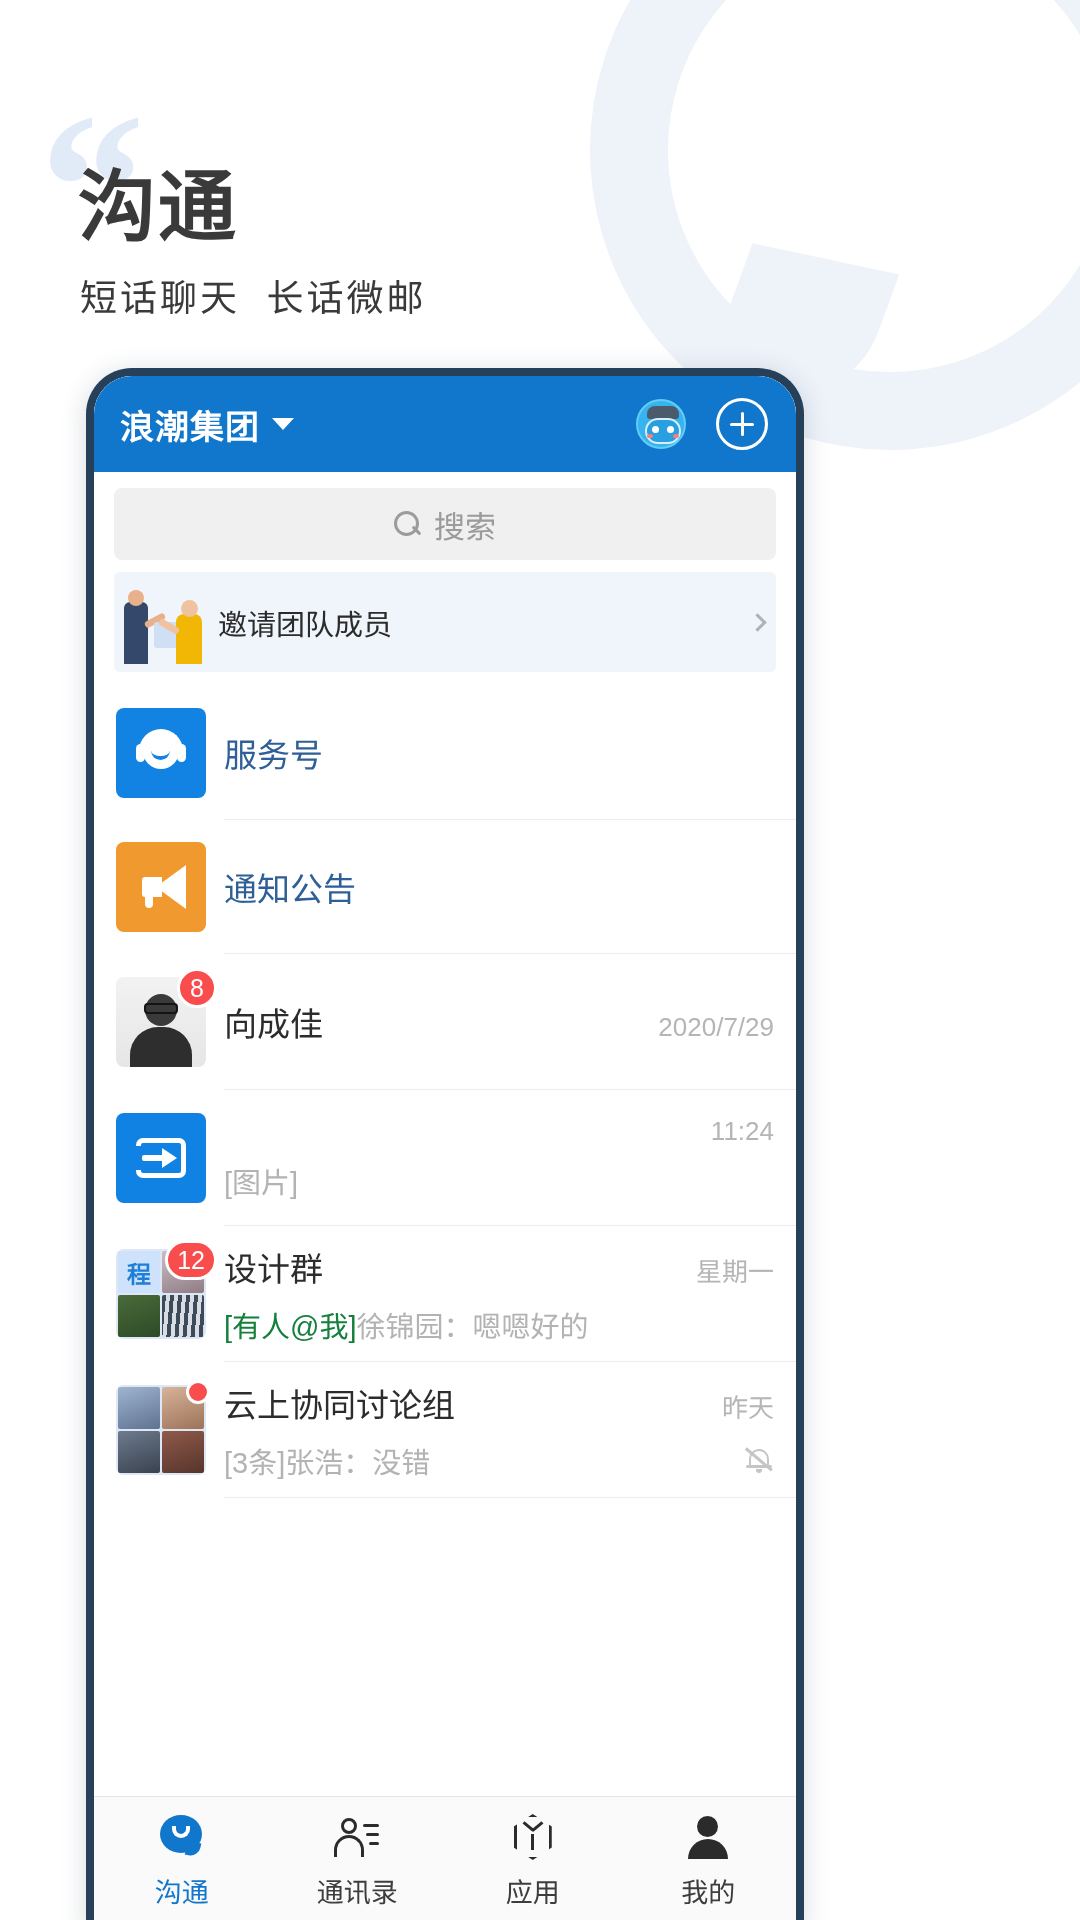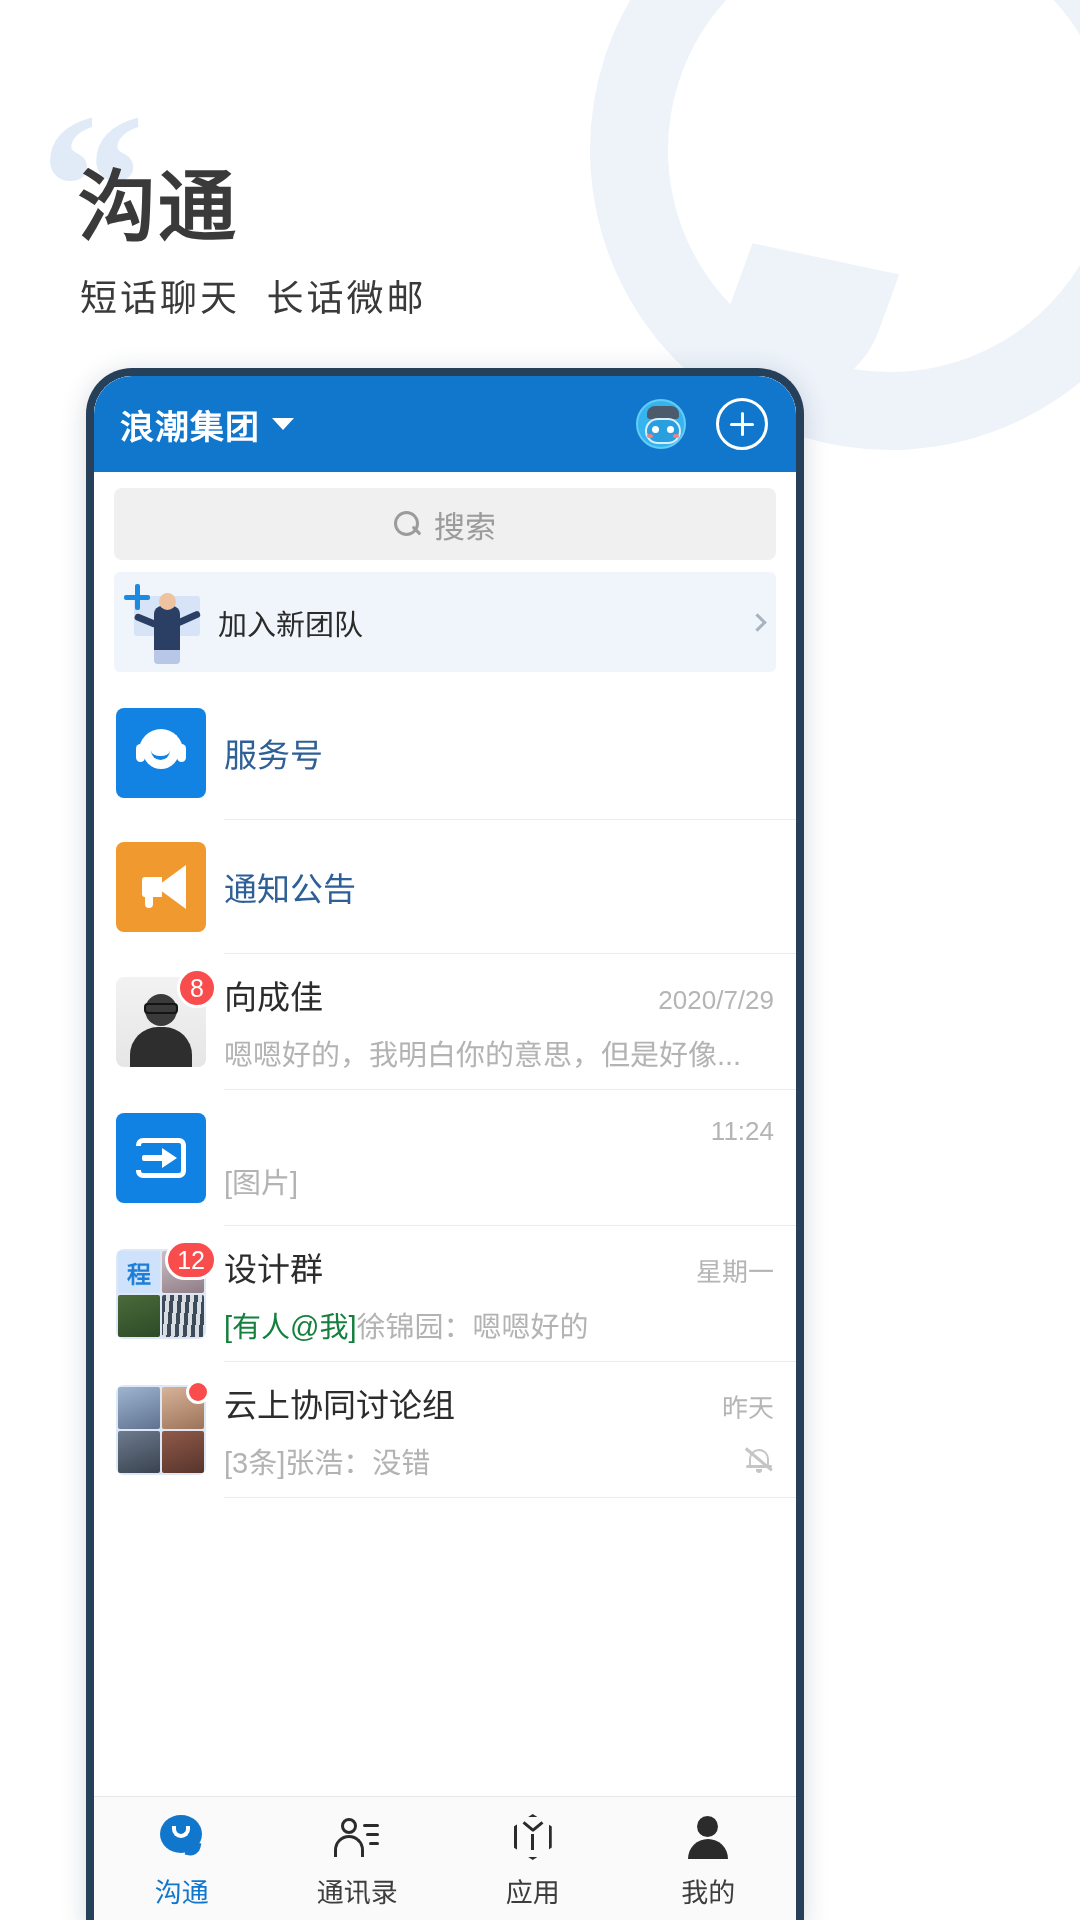--- a/index.html
+++ b/index.html
@@ -389,29 +389,30 @@
       <div class="search-wrap">
         <div class="search-box">
           <span class="mag"></span>
           <span class="search-text">搜索</span>
         </div>
       </div>
 
       <div class="promo-row">
         <div class="promo">
           <span class="promo-art">
-            <i class="p2-panel"></i>
-              <i class="p2-plus"></i>
-            <i class="p2-legs"></i>
-              <i class="p2-body"></i>
-              <i class="p2-head"></i>
-            <i class="p2-armL"></i>
-              <i class="p2-armR"></i>
+            <i class="p1-personA"></i>
+              <i class="p1-headA"></i>
+              <i class="p1-armA"></i>
+            <i class="p1-card"></i>
+            <i class="p1-legB"></i>
+              <i class="p1-personB"></i>
+              <i class="p1-headB"></i>
+              <i class="p1-armB"></i>
           </span>
-          <span class="promo-label">加入新团队</span>
+          <span class="promo-label">邀请团队成员</span>
           <span class="promo-arrow"></span>
         </div>
       </div>
 
       <div class="list">
 
         <div class="row">
           <div class="thumb">
             <div class="sq service">
               <span class="ic-head">
@@ -456,23 +457,20 @@
                 <i class="p-glass"></i>
                 <i class="p-body"></i>
             </div>
             <span class="badge">8</span>
           </div>
           <div class="row-main">
             <div class="row-line1">
               <span class="row-title">向成佳</span>
               <span class="row-time">2020/7/29</span>
             </div>
-            <div class="row-line2">
-              <span class="row-sub">嗯嗯好的，我明白你的意思，但是好像...</span>
-            </div>
           </div>
           <span class="divider"></span>
         </div>
 
         <div class="row tall">
           <div class="thumb">
             <div class="sq filetx">
               <span class="ic-file">
                   <i class="box"></i>
                   <i class="mask"></i>

